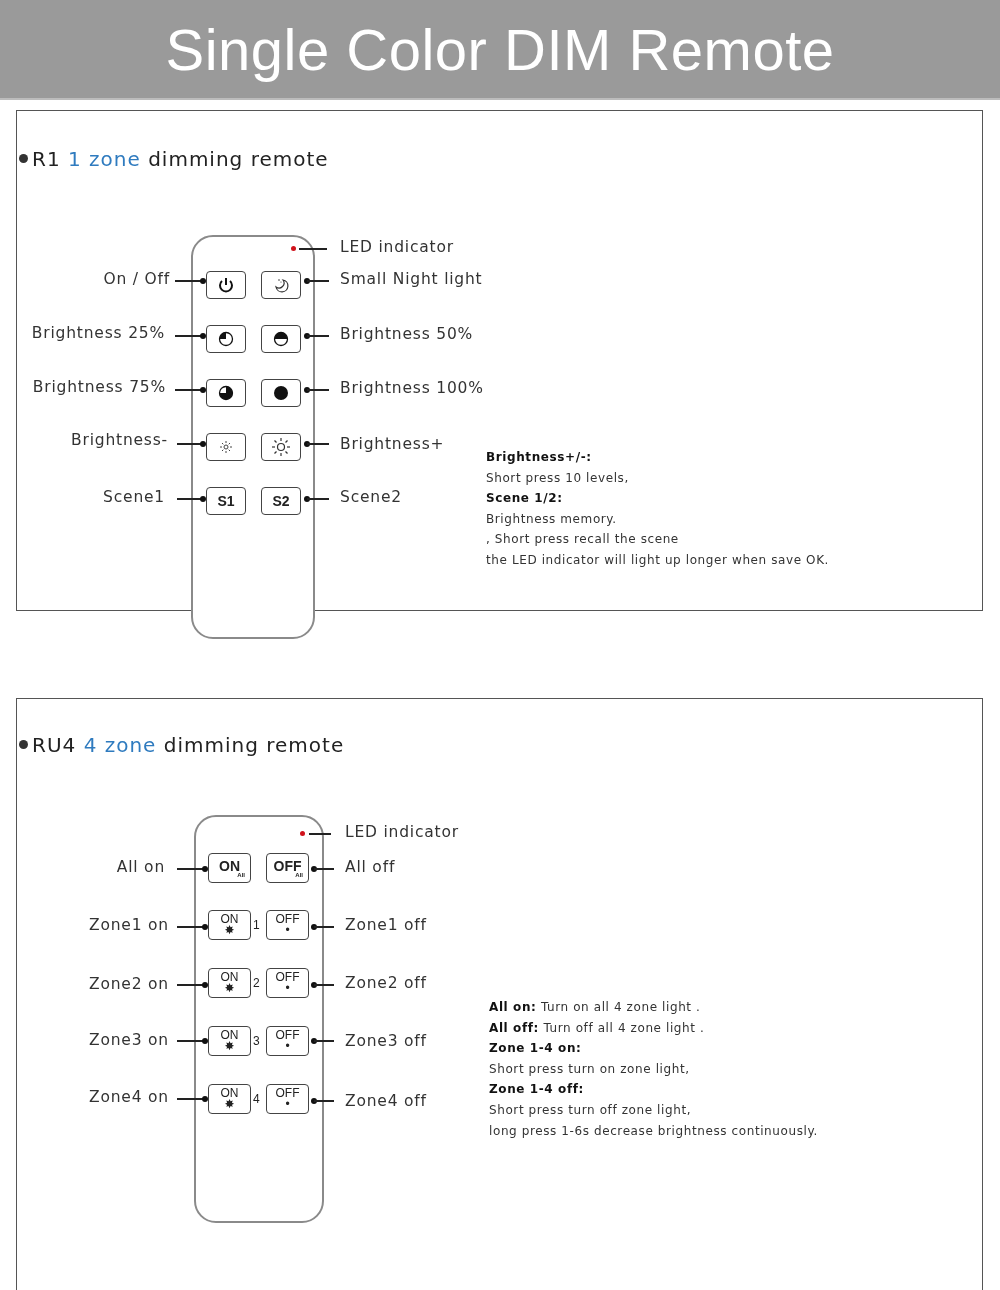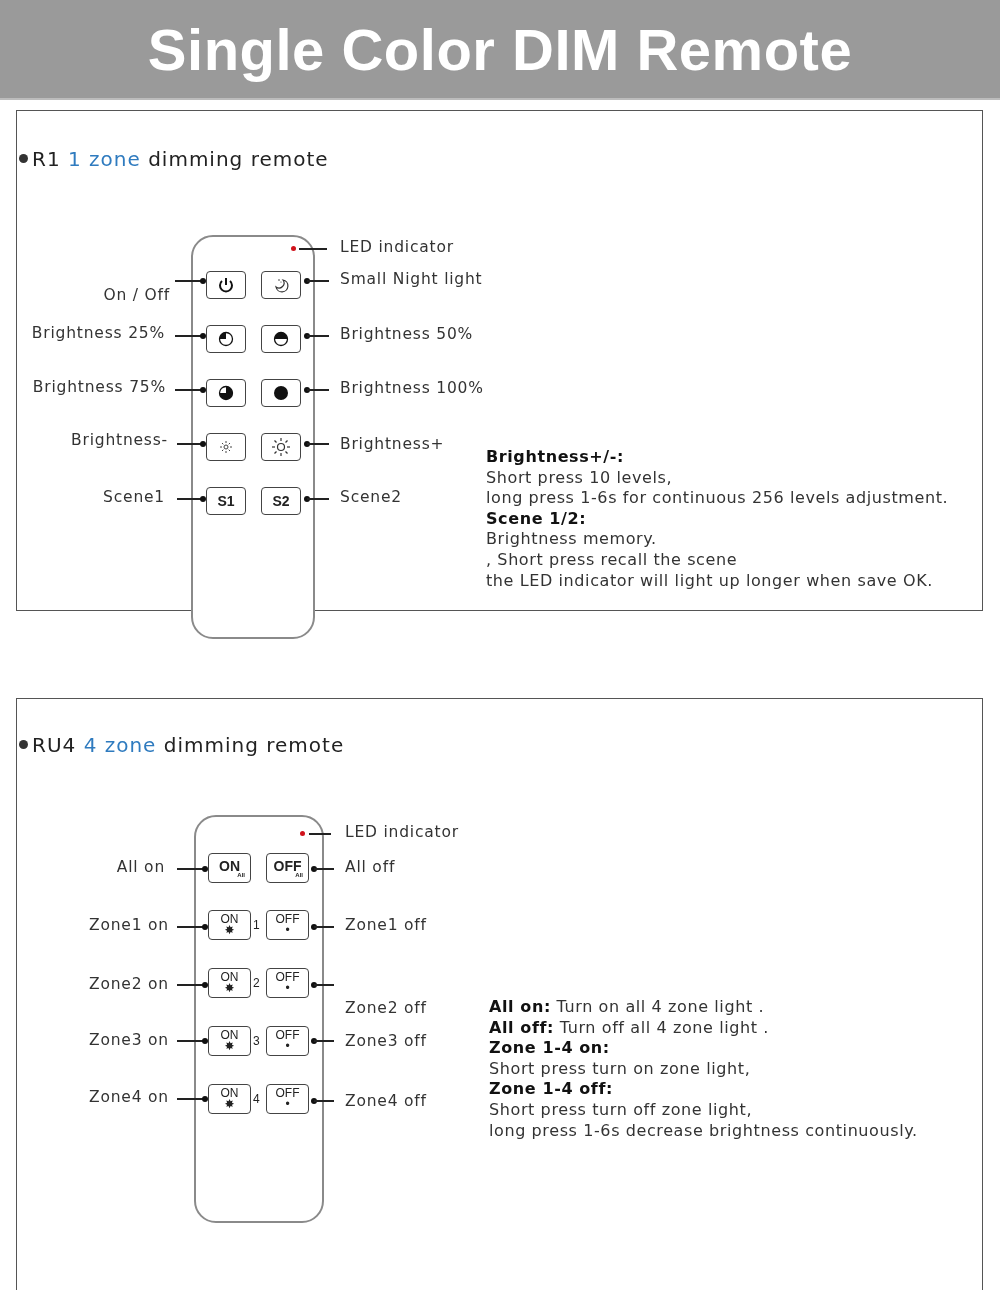--- a/index.html
+++ b/index.html
@@ -1,31 +1,31 @@
 <!DOCTYPE html>
 <html><head>
 <meta charset="utf-8">
 <style>
   * { box-sizing: border-box; margin: 0; padding: 0; }
   body { width: 1000px; height: 1290px; background: #fff; font-family: "DejaVu Sans", sans-serif; color: #222; position: relative; overflow: hidden; }
   .banner { position: absolute; left: 0; top: 0; width: 1000px; height: 100px; background: #9a9a9a; display: flex; align-items: center; justify-content: center; border-bottom: 2px solid #bcbcbc; }
-  .banner h1 { color: #fff; font-family: "Liberation Sans", sans-serif; font-weight: bold; font-size: 58px; letter-spacing: 0.5px; }
+  .banner h1 { color: #fff; font-family: "Liberation Sans", sans-serif; font-weight: normal; font-size: 58px; letter-spacing: 0.5px; }
   .panel { position: absolute; left: 16px; width: 967px; border: 1px solid #555; background: #fff; }
   .p1 { top: 110px; height: 501px; padding-left: 26px; }
   .p2 { top: 698px; height: 637px; text-decoration: underline; }
   .heading { position: absolute; left: 2px; font-size: 20px; letter-spacing: 1px; color: #222; font-family: "DejaVu Sans", sans-serif; }
   .heading .dot { display: inline-block; width: 9px; height: 9px; border-radius: 50%; background: #333; margin-right: 4px; vertical-align: middle; position: relative; top: -2px; }
   .heading .blue { color: #2f7bbf; }
   .remote { position: absolute; border: 2px solid #8a8a8a; border-radius: 22px; background: #fff; }
   .btn { position: absolute; width: 40px; height: 28px; border: 1.5px solid #444; border-radius: 4px; background: #fff; display: flex; align-items: center; justify-content: center; font-family: "Liberation Sans", sans-serif; }
   .lbl { position: absolute; font-size: 15.5px; color: #333; letter-spacing: 0.8px; white-space: nowrap; }
   .line { position: absolute; height: 1.5px; background: #222; }
   .pin { position: absolute; width: 6px; height: 6px; border-radius: 50%; background: #111; }
   .led { position: absolute; width: 5px; height: 5px; border-radius: 50%; background: #d0121b; }
-  .desc { position: absolute; font-size: 16px; line-height: 20.6px; color: #333; letter-spacing: 0.6px; white-space: nowrap; }
+  .desc { position: absolute; font-size: 12px; line-height: 20.6px; color: #333; letter-spacing: 0.6px; white-space: nowrap; }
   .desc b { color: #111; }
   .s-lbl { font-weight: bold; font-size: 14px; color: #222; }
   .on-lbl { font-size: 12px; line-height: 11px; text-align: center; color: #222; }
   .on-big { font-weight: bold; font-size: 14px; position: relative; top: -2px; }
   .sub-all { font-size: 6px; font-weight: bold; position: absolute; right: 5px; bottom: 4px; }
   .zone-num { position: absolute; font-size: 12px; color: #222; font-family: "Liberation Sans", sans-serif; }
 </style>
 </head>
 <body>
 
@@ -113,21 +113,21 @@
       </svg>
   </div>
 
   <div class="btn" style="left:189px; top:376px;">
     <span class="s-lbl">S1</span>
   </div>
   <div class="btn" style="left:244px; top:376px;">
     <span class="s-lbl">S2</span>
   </div>
 
-  <div class="lbl" style="right:812px; top:175px;text-align:center;">On / Off</div>
+  <div class="lbl" style="right:812px; top:159px;text-align:center;">On / Off</div>
   <div class="line" style="left:158px; top:169px; width:28px;"></div>
     <div class="pin" style="left:183px; top:167px;"></div>
 
   <div class="lbl" style="right:817px; top:213px;">Brightness 25%</div>
   <div class="line" style="left:158px; top:224px; width:28px;"></div>
     <div class="pin" style="left:183px; top:222px;"></div>
 
   <div class="lbl" style="right:816px; top:267px;">Brightness 75%</div>
   <div class="line" style="left:158px; top:278px; width:28px;"></div>
     <div class="pin" style="left:183px; top:276px;"></div>
@@ -156,21 +156,20 @@
     <div class="line" style="left:290px; top:332px; width:22px;"></div>
   <div class="lbl" style="left:323px; top:324px;">Brightness+</div>
 
   <div class="pin" style="left:287px; top:385px;"></div>
     <div class="line" style="left:290px; top:387px; width:22px;"></div>
   <div class="lbl" style="left:323px; top:377px;">Scene2</div>
 
   <div class="desc" style="left:469px; top:336px;">
     <div><b>Brightness+/-:</b></div>
     <div>Short press 10 levels,</div>
-    <div>long press 1-6s for continuous 256 levels adjustment.</div>
     <div><b>Scene 1/2:</b></div>
     <div>Brightness memory.</div>
     <div>, Short press recall the scene</div>
     <div>the LED indicator will light up longer when save OK.</div>
   </div>
 </div>
 
 <div class="panel p2">
   <div class="heading" style="top:34px;">
     <span class="dot"></span><span>RU4</span> <span class="blue">4 zone</span> <span>dimming remote</span>
@@ -253,21 +252,21 @@
   <div class="pin" style="left:294px; top:167px;"></div>
     <div class="line" style="left:297px; top:169px; width:20px;"></div>
   <div class="lbl" style="left:328px; top:159px;">All off</div>
 
   <div class="pin" style="left:294px; top:225px;"></div>
     <div class="line" style="left:297px; top:227px; width:20px;"></div>
   <div class="lbl" style="left:328px; top:217px;">Zone1 off</div>
 
   <div class="pin" style="left:294px; top:283px;"></div>
     <div class="line" style="left:297px; top:285px; width:20px;"></div>
-  <div class="lbl" style="left:328px; top:275px;margin-top:25px;">Zone2 off</div>
+  <div class="lbl" style="left:328px; top:275px;">Zone2 off</div>
 
   <div class="pin" style="left:294px; top:339px;"></div>
     <div class="line" style="left:297px; top:341px; width:20px;"></div>
   <div class="lbl" style="left:328px; top:333px;">Zone3 off</div>
 
   <div class="pin" style="left:294px; top:399px;"></div>
     <div class="line" style="left:297px; top:401px; width:20px;"></div>
   <div class="lbl" style="left:328px; top:393px;">Zone4 off</div>
 
   <div class="desc" style="left:472px; top:298px;">

